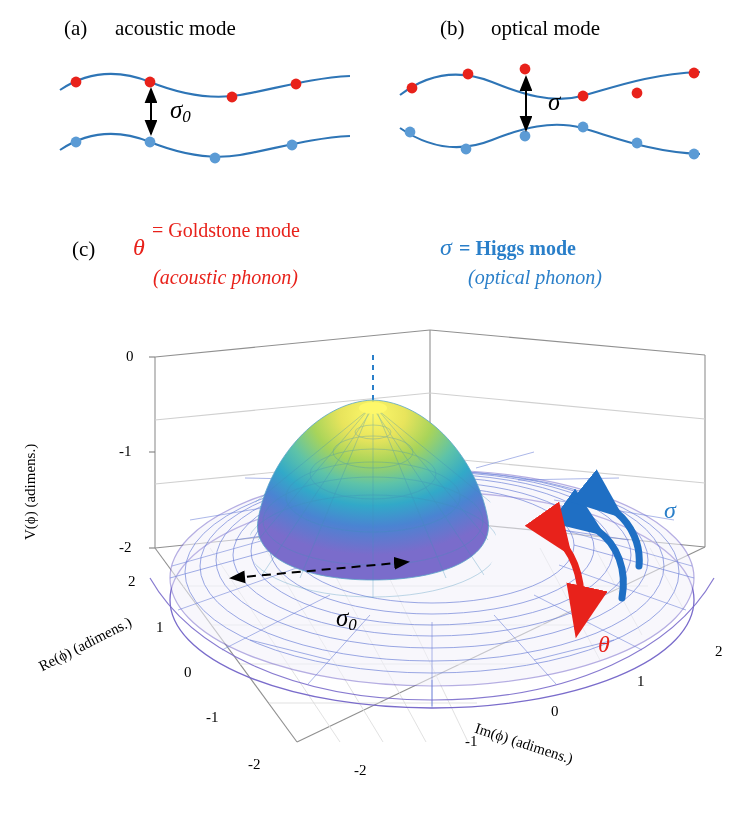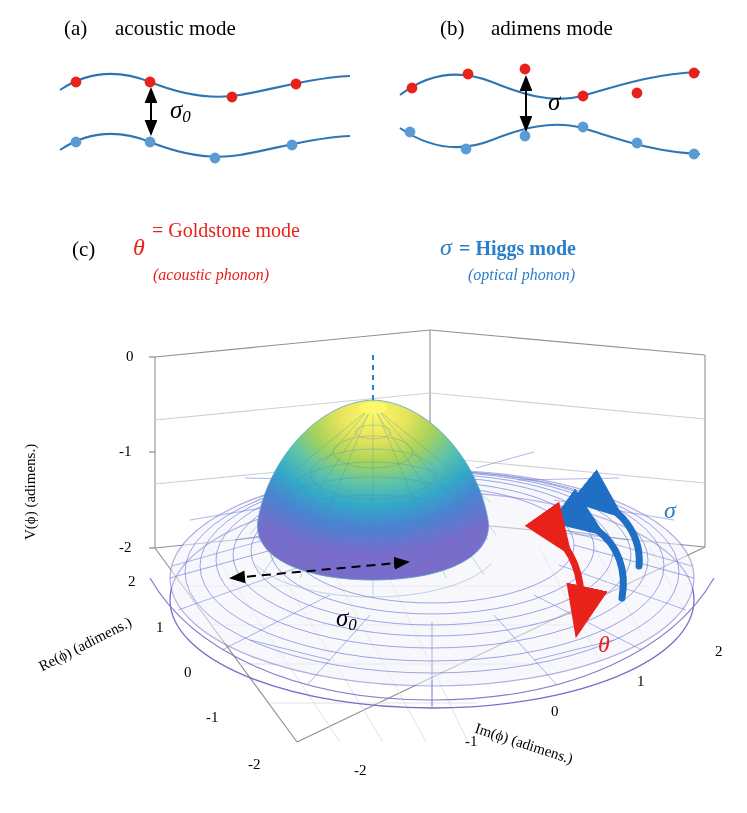--- a/index.html
+++ b/index.html
@@ -35,21 +35,21 @@
   .sigma0 { font-size: 25px; font-style: italic; }
   .sigma { font-size: 25px; font-style: italic; }
   .axis-lbl {
     font-size: 15px;
   }
   .tick {
     font-size: 15px;
   }
   .cap-c { font-size: 21px; }
   .mode-lbl { font-size: 20px; }
-  .mode-sub { font-size: 16px; }
+  .mode-sub { font-size: 20px; }
   .greek-big { font-size: 24px; font-style: italic; }
   .rot-ylabel {
     transform: rotate(-90deg);
     transform-origin: left top;
   }
   .rot-xlabel {
     transform: rotate(-27deg);
     transform-origin: left top;
   }
   .rot-imlabel {
@@ -247,21 +247,21 @@
     <path d="M600,528 C 618,545 627,568 624,596" fill="none" stroke="#1f6fc4" stroke-width="7" stroke-linecap="round" marker-end="url(#arrBlue)" opacity="0"></path>
     <path d="M566,548 C 580,568 585,596 578,628" fill="none" stroke="#e8221b" stroke-width="7" stroke-linecap="round" marker-start="url(#arrRed)" marker-end="url(#arrRed)"></path>
     <path d="M616,512 C 632,525 641,545 639,566" fill="none" stroke="#1f6fc4" stroke-width="7" stroke-linecap="round" marker-start="url(#arrBlue)"></path>
   </g>
 </svg>
 
 <div class="lbl panel-title" style="left:64px; top:16px;">(a)</div>
 <div class="lbl panel-title" style="left:115px; top:16px;font-family:Liberation Serif, serif;">acoustic mode</div>
 
 <div class="lbl panel-title" style="left:440px; top:16px;">(b)</div>
-<div class="lbl panel-title" style="left:491px; top:16px;">adimens mode</div>
+<div class="lbl panel-title" style="left:491px; top:16px;">optical mode</div>
 
 <div class="lbl" style="left:170px; top:96px;">
   <span class="sigma0">σ</span><span style="font-size:17px; font-style:italic; vertical-align:-4px;">0</span>
 </div>
 
 <div class="lbl sigma" style="left:548px; top:88px;">σ</div>
 
 <div class="lbl cap-c" style="left:72px; top:237px;">(c)</div>
 <div class="lbl greek-big red" style="left:133px; top:234px;">θ</div>
 <div class="lbl mode-lbl red" style="left:152px; top:219px;">= Goldstone mode</div>

